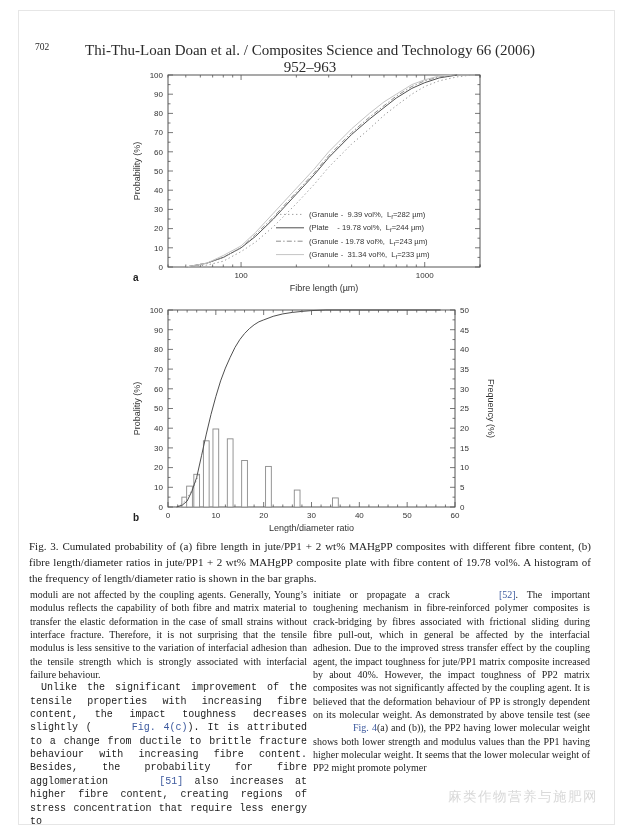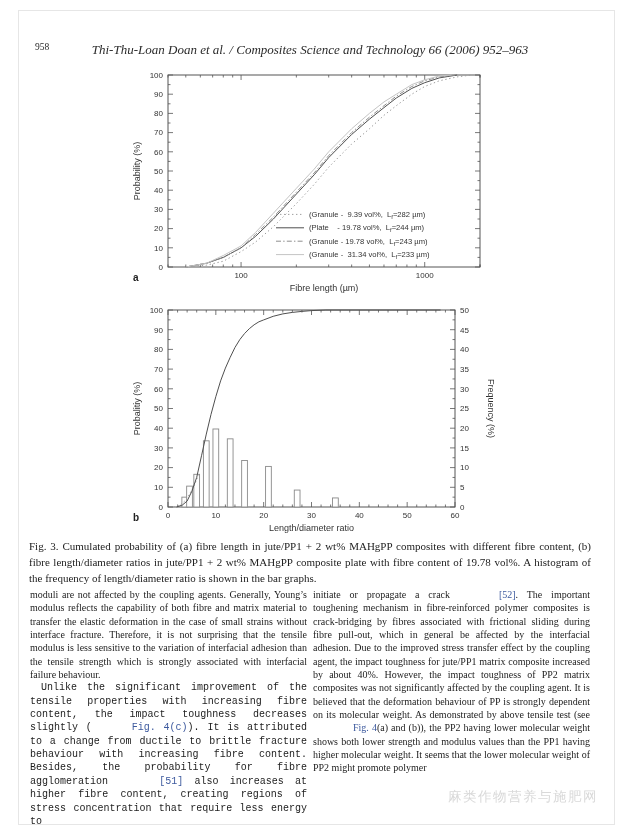--- a/index.html
+++ b/index.html
@@ -2,21 +2,21 @@
 <html><head>
 <meta charset="utf-8">
 <style>
   html,body{margin:0;padding:0;background:#fff;}
   .page{position:relative;width:620px;height:828px;background:#fff;overflow:hidden;
         font-family:"Liberation Serif",serif;color:#1c1c1c;}
   .scan-border{position:absolute;left:18px;top:10px;width:595px;height:813px;
         border:1px solid #e6e6e6;pointer-events:none;}
   .header-pageno{position:absolute;left:35px;top:42px;font-size:9.5px;color:#2a2a2a;}
   .header-title{position:absolute;left:70px;right:70px;top:42px;text-align:center;
-        font-style:italic;font-size:13px;color:#2a2a2a;}
+        font-size:15px;color:#2a2a2a;}
   .fig-a{position:absolute;left:128px;top:66px;}
   .fig-b{position:absolute;left:128px;top:302px;}
   .panel-label{position:absolute;font-family:"Liberation Sans",sans-serif;
         font-weight:bold;font-size:10px;color:#222;}
   #label-a{left:133px;top:272px;}
   #label-b{left:133px;top:512px;}
   .caption{position:absolute;left:29px;top:539px;width:562px;font-size:11px;
         line-height:1.45;text-align:justify;color:#222;}
   .col{position:absolute;top:588px;width:277px;font-size:10px;line-height:1.335;
         text-align:justify;color:#1c1c1c;}
@@ -29,21 +29,21 @@
         font-family:"Liberation Sans",sans-serif;color:#d9d9d9;line-height:1.18;}
   .wm1{font-size:13.5px;letter-spacing:1.5px;}
   .wm2{font-size:12.5px;letter-spacing:0.5px;margin-top:32px;}
 </style>
 </head>
 <body>
 
 <div class="page">
   <div class="scan-border"></div>
 
-  <div class="header-pageno">958</div>
+  <div class="header-pageno">702</div>
   <div class="header-title">Thi-Thu-Loan Doan et al. / Composites Science and Technology 66 (2006) 952–963</div>
 
   <svg class="fig-a" width="364" height="232" viewBox="0 0 364 232" xmlns="http://www.w3.org/2000/svg">
       <rect x="40" y="9" width="312" height="192" fill="none" stroke="#555555" stroke-width="1"></rect>
       <line x1="40" y1="201" x2="45" y2="201" stroke="#555555" stroke-width="0.8"></line>
       <line x1="352" y1="201" x2="347" y2="201" stroke="#555555" stroke-width="0.8"></line>
       <text x="35" y="203.8" font-family="&quot;Liberation Sans&quot;, sans-serif" font-size="8" fill="#333" text-anchor="end">0</text>
       <line x1="40" y1="191.4" x2="42.5" y2="191.4" stroke="#555555" stroke-width="0.8"></line>
       <line x1="352" y1="191.4" x2="349.5" y2="191.4" stroke="#555555" stroke-width="0.8"></line>
       <line x1="40" y1="181.8" x2="45" y2="181.8" stroke="#555555" stroke-width="0.8"></line>

